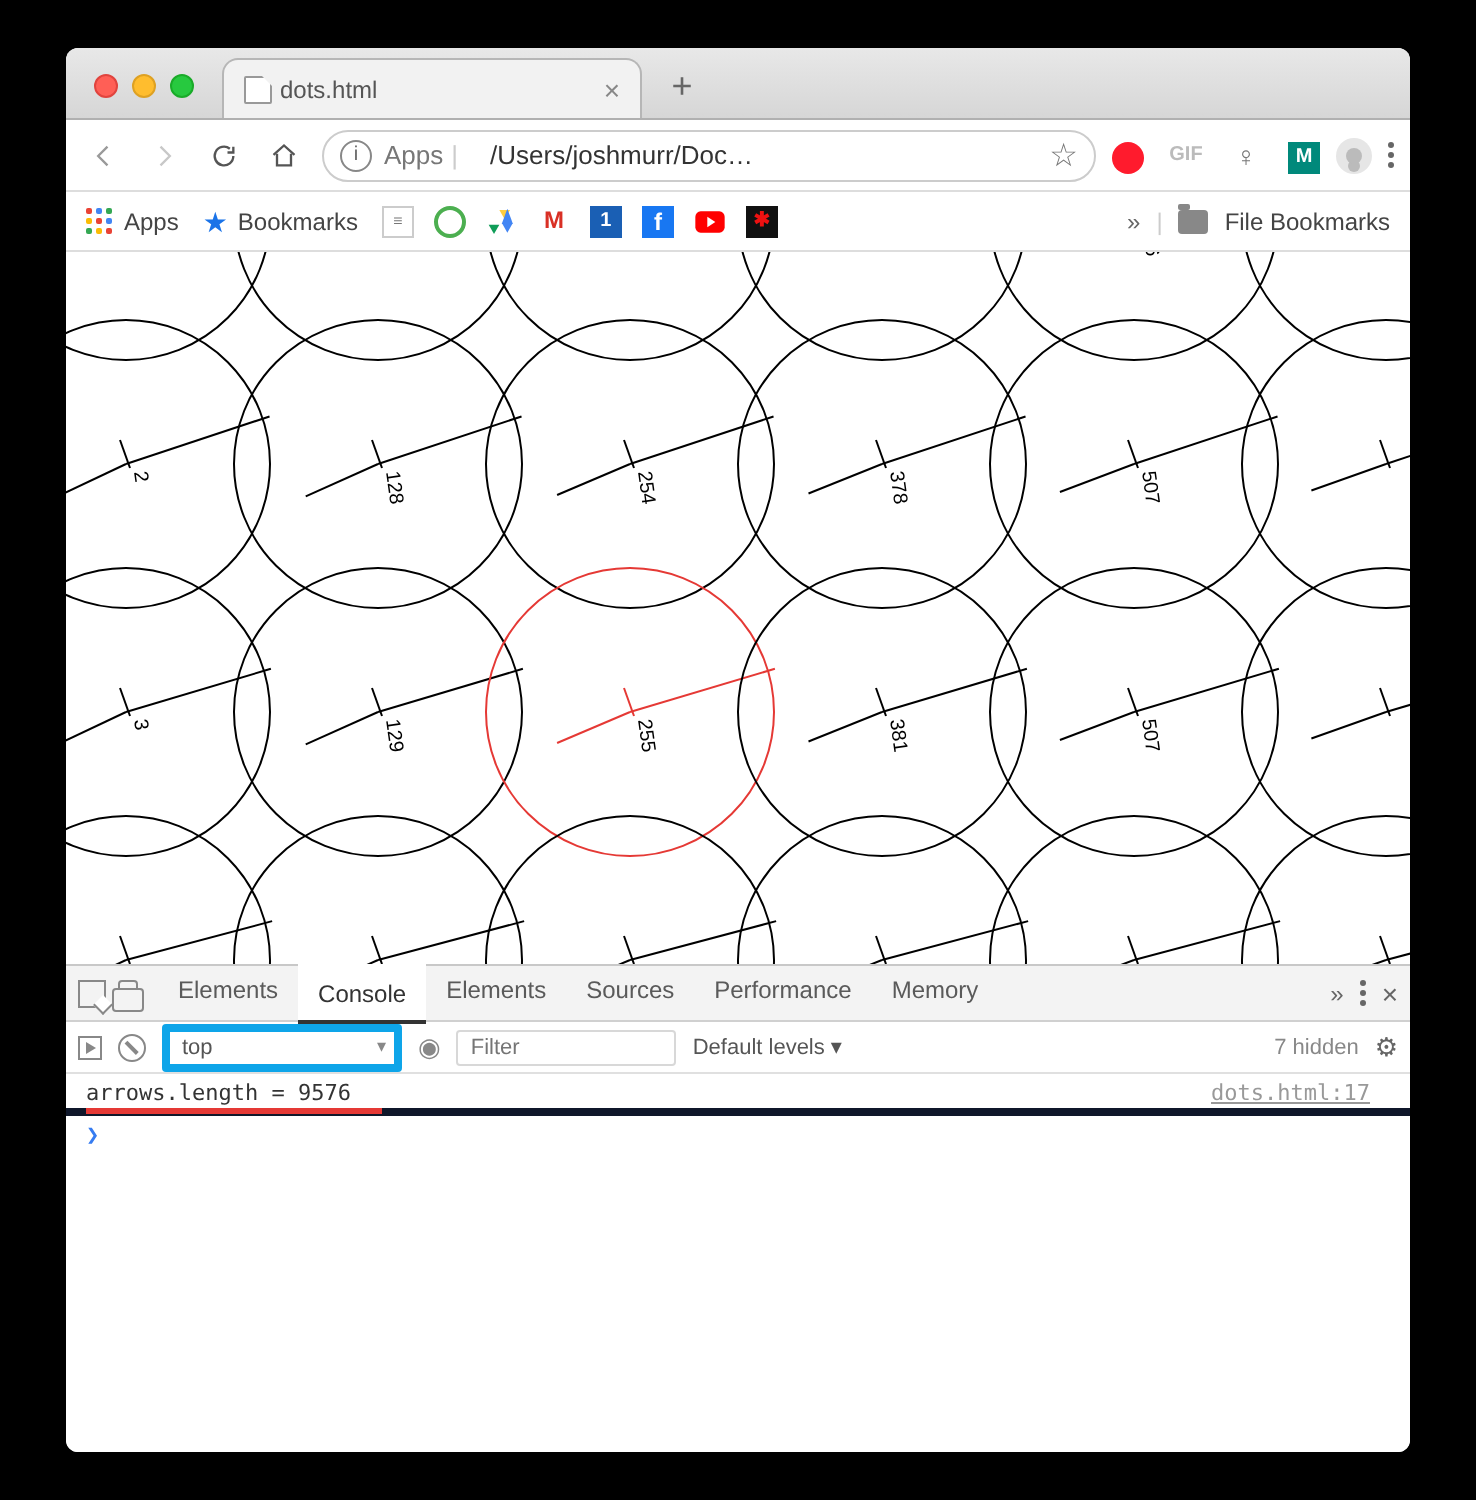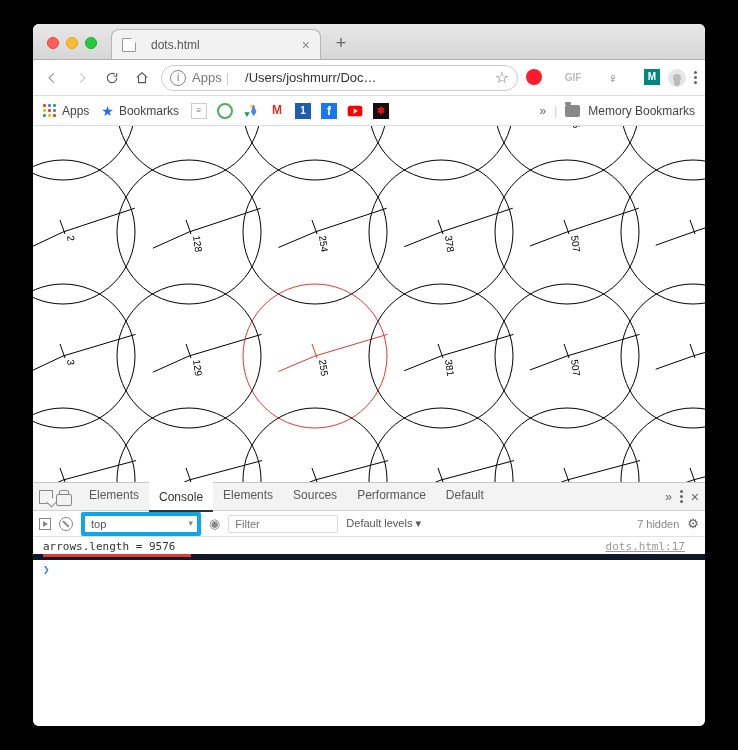--- a/index.html
+++ b/index.html
@@ -54,21 +54,21 @@
     background: #f2f2f2;
     border: 1px solid #b6b6b6;
     border-bottom: none;
     border-top-left-radius: 8px;
     border-top-right-radius: 8px;
     display: flex;
     align-items: center;
     padding: 0 10px;
     font-size: 12px;
     color: #555;
-    gap: 15px;
+    gap: 4px;
   }
   .tab .page-icon {
     width: 14px; height: 14px;
     border: 1px solid #999;
     border-radius: 1px;
     position: relative;
     background: #fff;
   }
   .tab .page-icon::after {
     content:"";
@@ -108,21 +108,21 @@
   }
   .omnibox-wrap .info {
     width:16px;height:16px;border:1px solid #888;border-radius:50%;
     display:flex;align-items:center;justify-content:center;font-size:10px;color:#666;
   }
   .omnibox-text { display:flex; gap:4px; font-size:13px; white-space:nowrap;}
   .omnibox-text .scheme{color:#777;}
   .omnibox-text .sep{color:#ccc;}
   .omnibox-text .path{color:#333;margin-left:12px;}
   .star{color:#777;font-size:16px;}
-  .ext-icons{display:flex;align-items:flex-start;gap:22px;}
+  .ext-icons{display:flex;align-items:flex-end;gap:12px;}
   .ext { width:18px;height:18px;display:flex;align-items:center;justify-content:center;font-size:11px;}
   .opera{width:16px;height:16px;border-radius:50%;background:#ff1b2d;}
   .gif{font-size:10px;color:#bbb;font-weight:600;}
   .bulb{color:#777;font-size:14px;}
   .msquare{width:16px;height:16px;background:#00897b;color:#fff;font-size:10px;font-weight:700;display:flex;align-items:center;justify-content:center;}
   .avatar{width:18px;height:18px;border-radius:50%;background:#e6e6e6;display:flex;align-items:center;justify-content:center;}
   .avatar::after{content:"";width:8px;height:8px;border-radius:50%;background:#bbb;box-shadow:0 5px 0 -1px #bbb;}
   .menu-dots{display:flex;flex-direction:column;gap:2px;}
   .menu-dots span{width:3px;height:3px;border-radius:50%;background:#666;}
   
@@ -181,21 +181,21 @@
   .dt-toolbar .nope::after{content:"";position:absolute;left:2px;right:2px;top:5px;height:1.5px;background:#888;transform:rotate(45deg);}
   .dt-toolbar .ctx{border:4px solid #0ea5e9;padding:2px 20px 2px 6px;border-radius:2px;position:relative;background:#fff;width:120px;}
   .dt-toolbar .ctx::after{content:"▾";position:absolute;right:4px;color:#888;font-size:9px;top:2px;}
   .dt-toolbar .eye{color:#888;font-size:13px;}
   .dt-toolbar input.filter{border:1px solid #d8d8d8;border-radius:2px;padding:2px 6px;width:110px;font-size:11px;}
   .dt-toolbar .tools-right{margin-left:auto;display:flex;align-items:center;gap:8px;}
   .dt-body{flex:1;overflow:auto;font-family:Menlo,Consolas,monospace;font-size:11px;}
   .logline{
     display:flex;justify-content:space-between;
     padding:3px 20px 1px 10px;
-    border-bottom:6px solid #0f172a;
+    border-bottom:4px solid #0f172a;
   }
   .logline .msg{position:relative;}
   .underline-red{position:absolute;left:0;top:14px;height:3px;width:148px;background:#e53935;}
   .logline .src{color:#999;text-decoration:underline;}
   .prompt{padding:3px 10px;color:#367cf1;}
   .gear{font-size:13px;color:#666;}
   .svg-icon{width:14px;height:14px;}
   .sq-pointer{width:14px;height:14px;border:1.5px solid #888;position:relative;}
   .sq-pointer::after{content:"";position:absolute;width:6px;height:6px;border-right:1.5px solid #888;border-bottom:1.5px solid #888;right:-3px;bottom:-3px;transform:rotate(45deg);background:#fff;}
   .dev-device{width:10px;height:14px;border:1.5px solid #888;border-radius:2px;position:relative;}
@@ -307,21 +307,21 @@
             <rect width="22" height="16" x="1" y="4" rx="4" fill="#ff0000"></rect>
             <path d="M10 8l6 4-6 4z" fill="#fff"></path>
           </svg>
       </span>
       <span class="ic" style="background:#111;color:#e11;font-size:10px;font-weight:700;text-align:center;line-height:16px;">✱</span>
     </div>
     <div class="bm-right">
       <span class="chev">»</span>
       <span style="color:#ccc">|</span>
       <span class="folder"></span>
-      <span>Memory Bookmarks</span>
+      <span>File Bookmarks</span>
     </div>
   </div>
 
   <div class="content">
     <svg id="dots-canvas" width="672" height="410">
         <circle cx="30" cy="-18" r="72" fill="none" stroke="#000" stroke-width="1"></circle>
         <line x1="30" y1="-18" x2="101.01657709126185" y2="-43.92307424363213" stroke="#000" stroke-width="1"></line>
         <line x1="30" y1="-18" x2="-5.801256823875626" y2="-1.0757567427403387" stroke="#000" stroke-width="1"></line>
         <line x1="27" y1="-30" x2="32" y2="-16" stroke="#000"></line>
         <text x="34" y="-14" font-size="10" font-family="Arial" transform="rotate(82 34 -14)">0</text>
@@ -470,21 +470,21 @@
       <div class="lefticons">
         <span class="sq-pointer"></span>
         <span class="dev-device"></span>
       </div>
       <div id="dt-tabs-container" style="display: flex;">
           <div class="dt-tab">Elements</div>
           <div class="dt-tab active">Console</div>
           <div class="dt-tab">Elements</div>
           <div class="dt-tab">Sources</div>
           <div class="dt-tab">Performance</div>
-          <div class="dt-tab">Default</div>
+          <div class="dt-tab">Memory</div>
         </div>
       <div class="right">
         <span class="chev">»</span>
         <div class="menu-dots">
             <span></span>
             <span></span>
             <span></span>
           </div>
         <span class="xbtn">×</span>
       </div>

